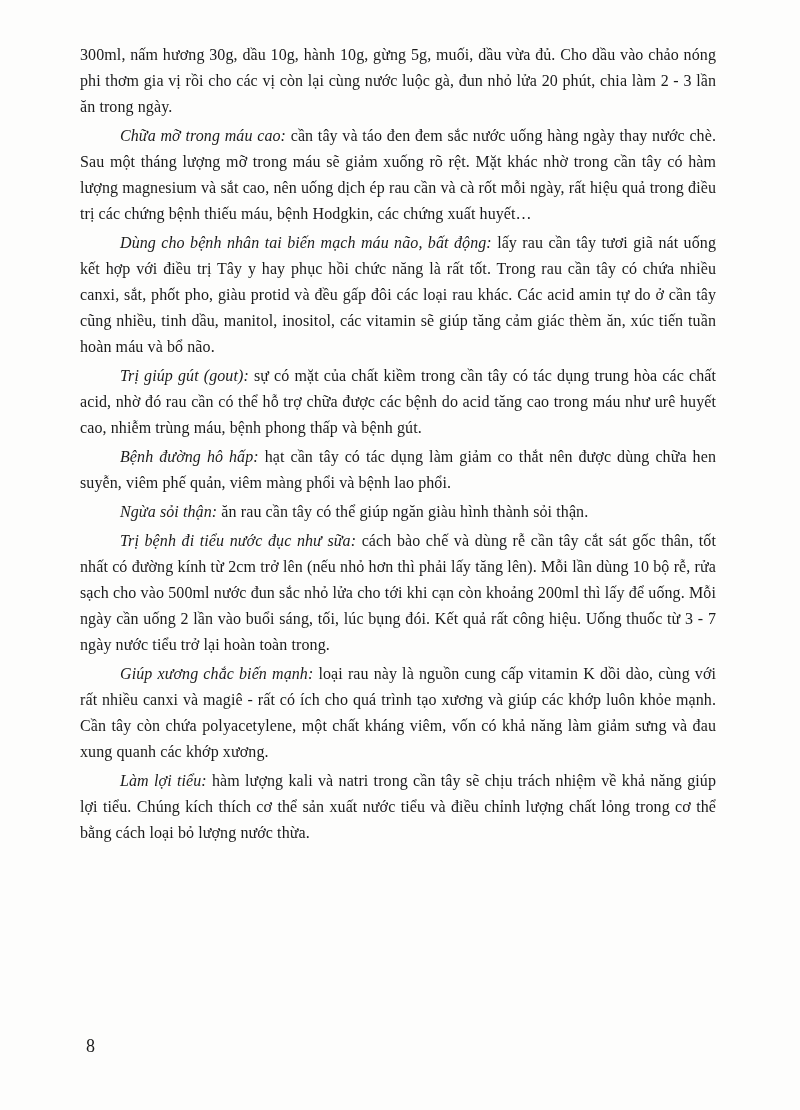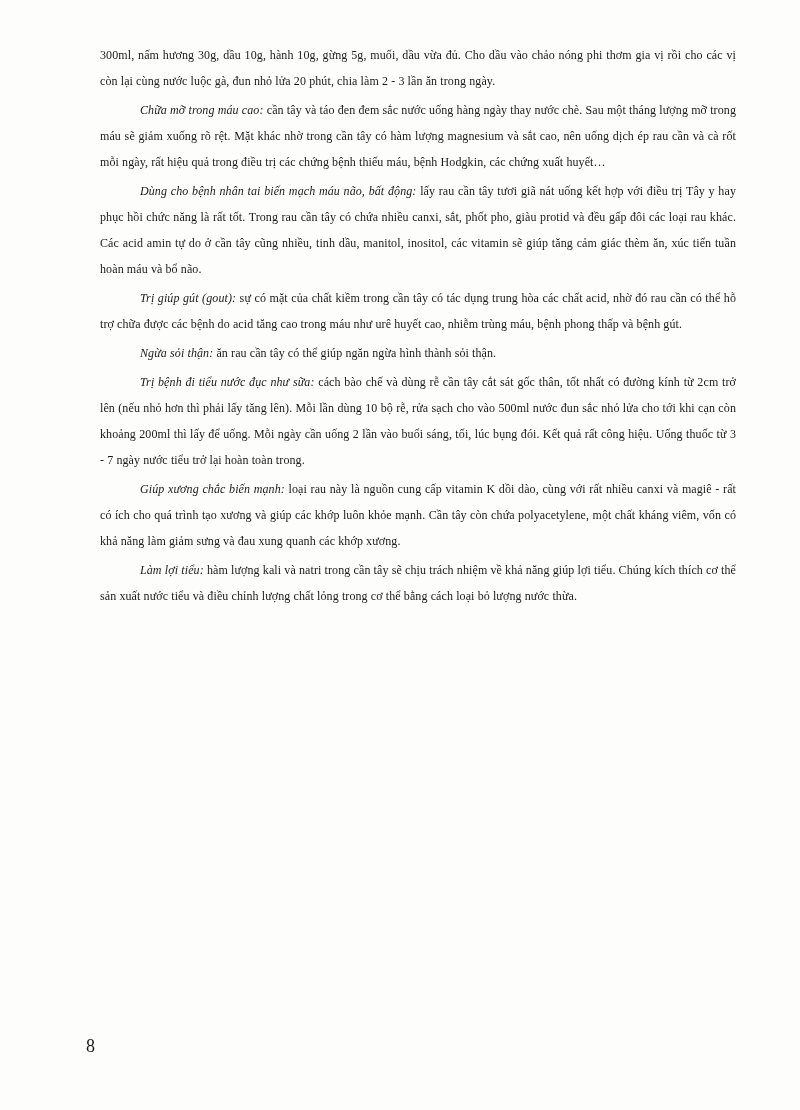--- a/index.html
+++ b/index.html
@@ -15,25 +15,25 @@
     font-family: "Liberation Serif", "DejaVu Serif", serif;
     color: #1a1a1a;
   }
   .scan-page {
     position: absolute;
     inset: 0;
     background: #fdfdfc;
   }
   .content {
     position: absolute;
-    left: 100px;
+    left: 80px;
     top: 42px;
     width: 636px;
     text-align: justify;
-    font-size: 12px;
+    font-size: 16px;
     line-height: 26px;
     letter-spacing: 0.1px;
   }
   .para {
     margin: 0;
     padding-top: 3px;
     text-indent: 40px;
   }
   .para.continuation {
     padding-top: 0;
@@ -69,23 +69,26 @@
     </p>
 
     <p class="para">
       <span class="lead">Dùng cho bệnh nhân tai biến mạch máu não, bất động:</span><span>lấy rau cần tây tươi giã nát uống kết hợp với điều trị Tây y hay phục hồi chức năng là rất tốt. Trong rau cần tây có chứa nhiều canxi, sắt, phốt pho, giàu protid và đều gấp đôi các loại rau khác. Các acid amin tự do ở cần tây cũng nhiều, tinh dầu, manitol, inositol, các vitamin sẽ giúp tăng cảm giác thèm ăn, xúc tiến tuần hoàn máu và bổ não.</span>
     </p>
 
     <p class="para">
       <span class="lead">Trị giúp gút (gout):</span><span>sự có mặt của chất kiềm trong cần tây có tác dụng trung hòa các chất acid, nhờ đó rau cần có thể hỗ trợ chữa được các bệnh do acid tăng cao trong máu như urê huyết cao, nhiễm trùng máu, bệnh phong thấp và bệnh gút.</span>
     </p>
 
+    <p class="para">
+      <span class="lead">Bệnh đường hô hấp:</span><span>hạt cần tây có tác dụng làm giảm co thắt nên được dùng chữa hen suyễn, viêm phế quản, viêm màng phổi và bệnh lao phổi.</span>
+    </p>
 
     <p class="para">
-      <span class="lead">Ngừa sỏi thận:</span><span>ăn rau cần tây có thể giúp ngăn ngừa hình thành sỏi thận.</span>
+      <span class="lead">Ngừa sỏi thận:</span><span>ăn rau cần tây có thể giúp ngăn giàu hình thành sỏi thận.</span>
     </p>
 
     <p class="para">
       <span class="lead">Trị bệnh đi tiểu nước đục như sữa:</span><span>cách bào chế và dùng rễ cần tây cắt sát gốc thân, tốt nhất có đường kính từ 2cm trở lên (nếu nhỏ hơn thì phải lấy tăng lên). Mỗi lần dùng 10 bộ rễ, rửa sạch cho vào 500ml nước đun sắc nhỏ lửa cho tới khi cạn còn khoảng 200ml thì lấy để uống. Mỗi ngày cần uống 2 lần vào buổi sáng, tối, lúc bụng đói. Kết quả rất công hiệu. Uống thuốc từ 3 - 7 ngày nước tiểu trở lại hoàn toàn trong.</span>
     </p>
 
 
     <p class="para">
       <span class="lead">Giúp xương chắc biến mạnh:</span><span>loại rau này là nguồn cung cấp vitamin K dồi dào, cùng với rất nhiều canxi và magiê - rất có ích cho quá trình tạo xương và giúp các khớp luôn khỏe mạnh. Cần tây còn chứa polyacetylene, một chất kháng viêm, vốn có khả năng làm giảm sưng và đau xung quanh các khớp xương.</span>
     </p>

